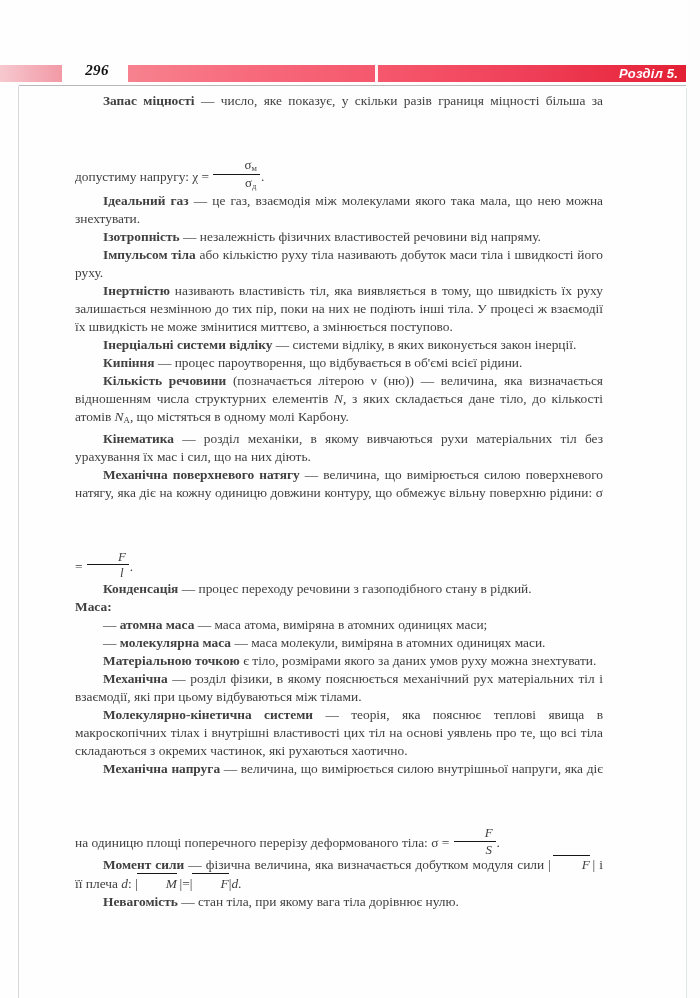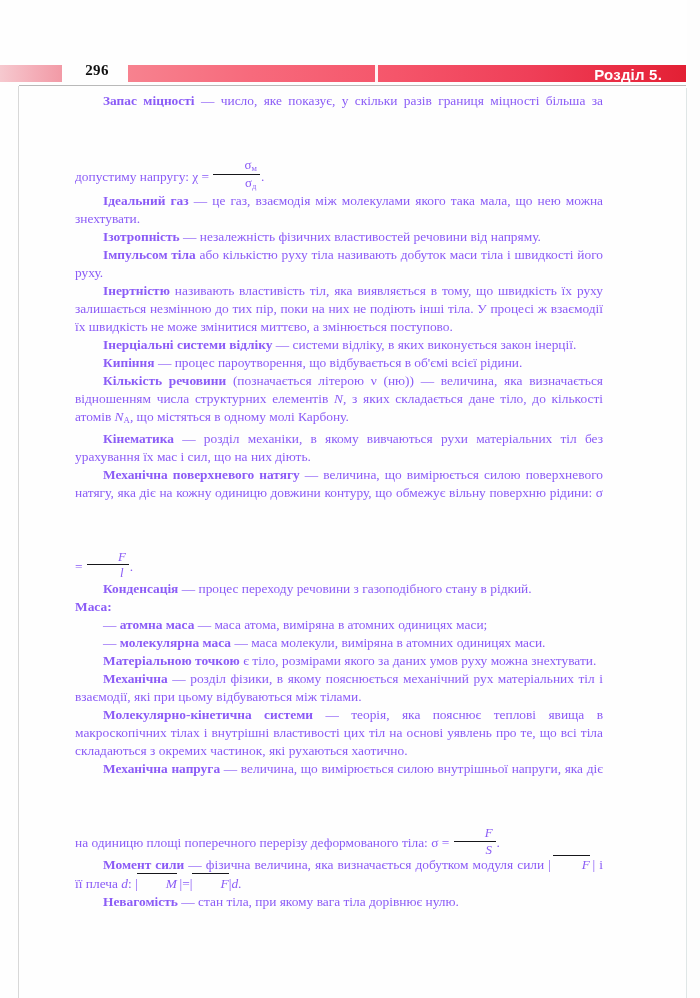--- a/index.html
+++ b/index.html
@@ -48,20 +48,21 @@
     background: #fdfdfd;
   }
 
   
   .header {
     position: absolute;
     left: 0;
     right: 0;
     top: 63px;
     height: 22px;
+    font-style: italic;
   }
   .hdr-stub {
     position: absolute;
     left: 0;
     top: 2px;
     width: 62px;
     height: 17px;
     background: linear-gradient(90deg, #f6c9cf 0%, #f4aeb8 55%, #f29aa6 100%);
   }
   .hdr-pagenum {
@@ -94,24 +95,24 @@
     position: absolute;
     left: 247px;
     top: 0;
     width: 3px;
     height: 17px;
     background: #ffffff;
     opacity: 0.92;
   }
   .hdr-section {
     position: absolute;
-    right: 24px;
+    right: 8px;
     top: 1px;
     font-family: "Liberation Sans", sans-serif;
-    font-size: 15px;
+    font-size: 13px;
     font-weight: bold;
     color: #ffffff;
     letter-spacing: 0.2px;
   }
   .hdr-rule {
     position: absolute;
     left: 19px;
     right: 14px;
     top: 85px;
     height: 1px;
@@ -121,21 +122,21 @@
   
   .content {
     position: absolute;
     left: 75px;
     top: 92px;
     width: 528px;
     font-size: 13.4px;
     line-height: 18.05px;
     text-align: justify;
     text-justify: inter-word;
-    color: #8b5cf6;
+    color: #404040;
   }
   .para {
     margin: 0;
     text-indent: 28px;
   }
   .para.noind {
     text-indent: 0;
   }
   .para.dash {
     text-indent: 28px;

